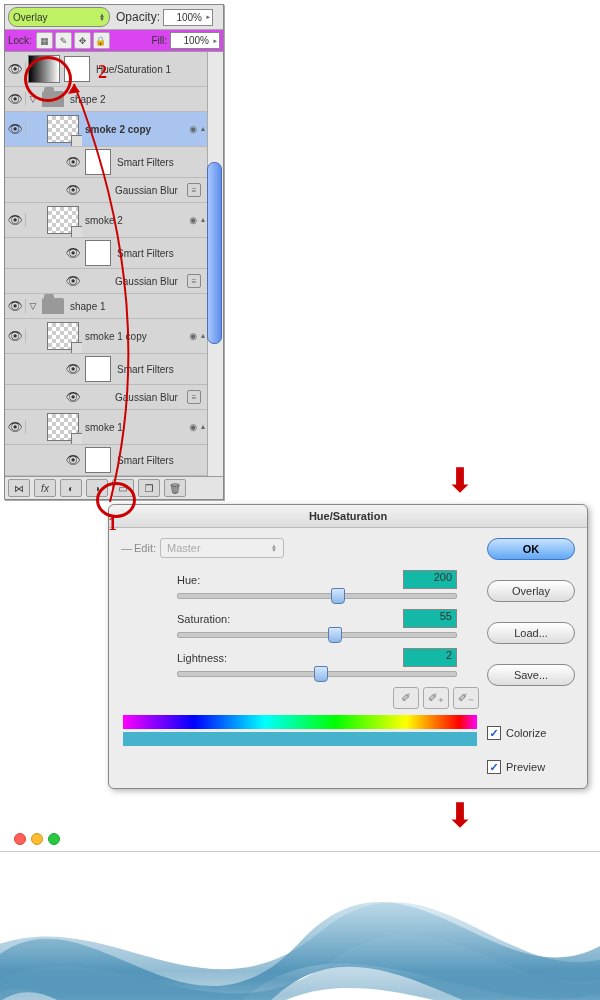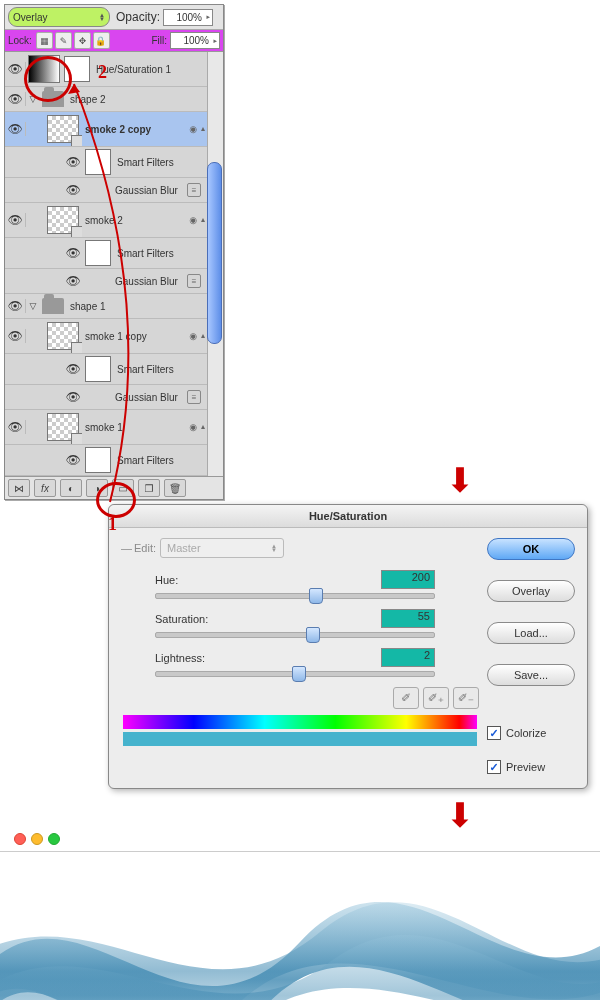--- a/index.html
+++ b/index.html
@@ -46,21 +46,21 @@
   .down-arrow{color:#c00;font-size:34px;text-align:center}
   
   .dialog{width:478px;background:#ededed;border:1px solid #888;border-radius:6px;box-shadow:2px 2px 6px rgba(0,0,0,0.3);margin-left:108px;margin-top:4px}
   .dialog .titlebar{text-align:center;font-size:11px;font-weight:bold;padding:5px 0;border-bottom:1px solid #bbb;background:linear-gradient(#f4f4f4,#dcdcdc);border-radius:6px 6px 0 0}
   .dialog .body{padding:10px 12px 14px 12px;display:flex}
   .dialog .left{flex:1}
   .dialog .right{width:88px;display:flex;flex-direction:column;gap:20px;align-items:stretch;padding-left:8px}
   .editrow{display:flex;align-items:center;color:#8a8a8a;margin-bottom:12px;font-size:11px}
   .editdd{width:110px;height:18px;border:1px solid #bbb;background:#efefef;border-radius:3px;margin-left:4px;display:flex;align-items:center;padding:0 6px;color:#aaa;justify-content:space-between;font-size:11px}
   .editdd .arrows{display:flex;flex-direction:column;line-height:4px;font-size:6px;color:#999}
-  .slider-block{margin:4px 0 10px 34px;width:280px}
+  .slider-block{margin:4px 0 10px 56px;width:280px}
   .slider-row{display:flex;align-items:center;margin-bottom:2px}
   .slider-row .slabel{width:90px;font-size:11px}
   .slider-row .sval{width:48px;height:17px;border:1px solid #888;background:#14b8a6;text-align:right;padding-right:4px;font-size:11px;margin-left:auto}
   .track{height:4px;background:#c9c9c9;border:1px solid #aaa;border-radius:2px;position:relative;margin-top:4px}
   .handle{position:absolute;top:-6px;width:12px;height:14px;background:linear-gradient(#d4e7ff,#8fb8e8);border:1px solid #5a7db0;border-radius:2px 2px 4px 4px}
   .eyedrops{display:flex;gap:4px;justify-content:flex-end;margin:10px 0 4px 0}
   .eyedrops .ed{width:24px;height:20px;border:1px solid #aaa;background:#e9e9e9;border-radius:3px;display:flex;align-items:center;justify-content:center;font-size:12px;color:#777}
   .huebar{height:14px;margin:6px 2px 3px 2px;background:linear-gradient(90deg,#f0f,#00f 20%,#0ff 40%,#0f0 60%,#ff0 80%,#f00 95%,#f0f)}
   .solidbar{height:14px;margin:0 2px;background:#46b3cd}
   .aqua-btn{height:20px;border-radius:11px;border:1px solid #8a8a8a;font-size:11px;display:flex;align-items:center;justify-content:center;background:linear-gradient(#fff,#ddd)}

